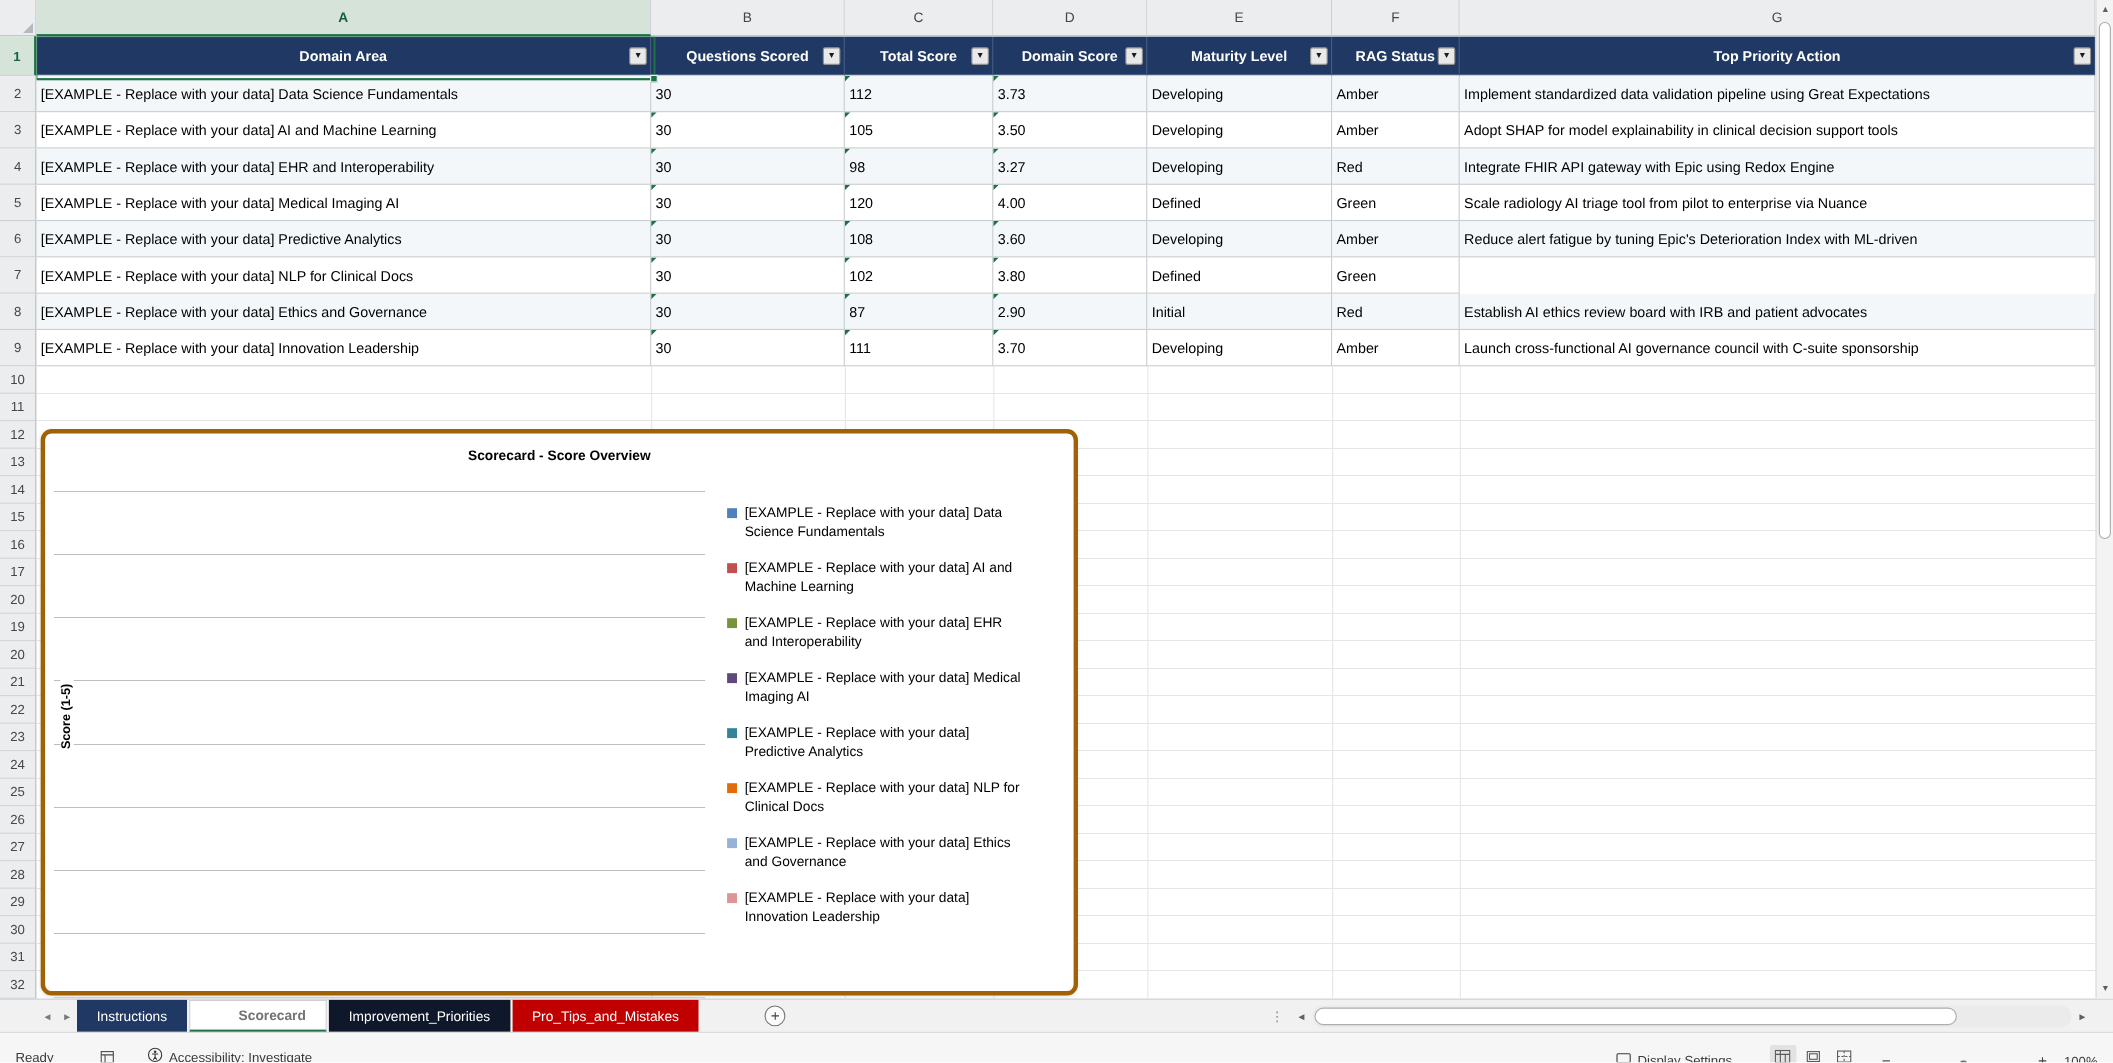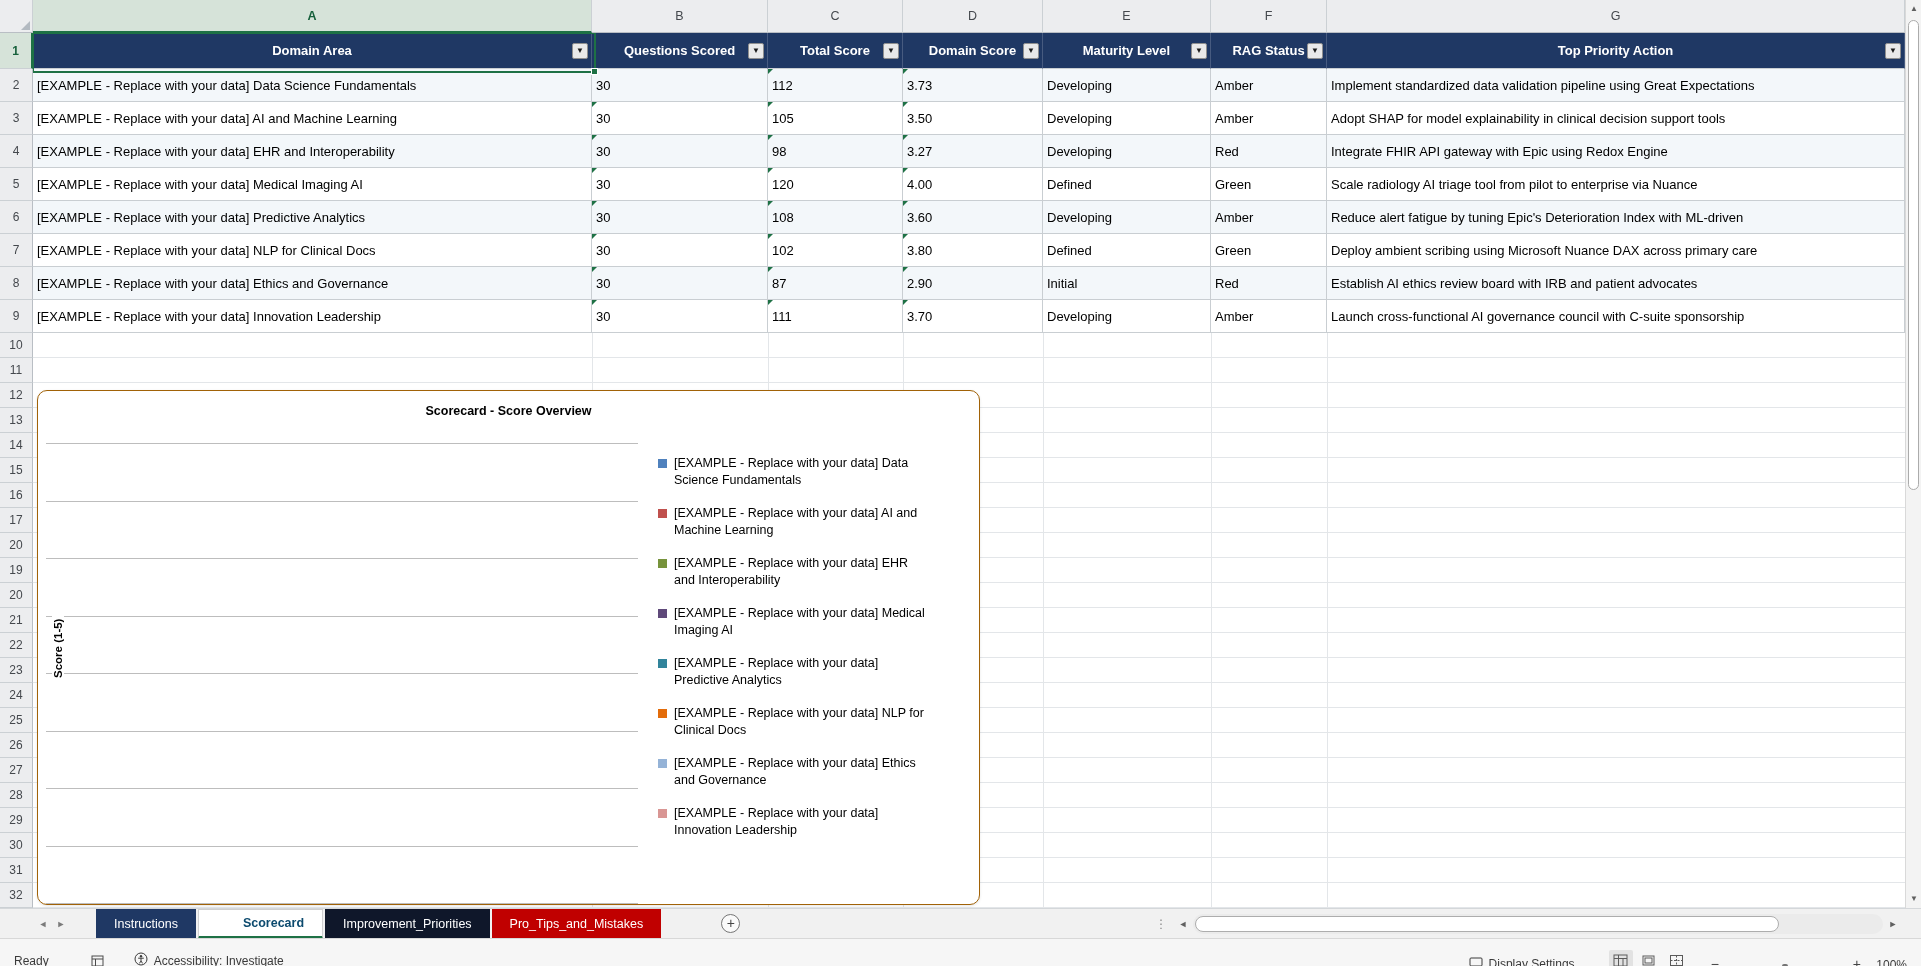--- a/index.html
+++ b/index.html
@@ -31,39 +31,39 @@
   .tcell.num::before{content:"";position:absolute;left:0;top:0;border-top:5px solid #1E7145;border-right:5px solid transparent;}
   .sel-outline{position:absolute;left:-1px;top:-1px;width:560px;height:37px;border:2px solid #1E7145;z-index:4;pointer-events:none;}
   .sel-outline::after{content:"";position:absolute;right:-4px;bottom:-4px;width:5px;height:5px;background:#1E7145;border:1px solid #fff;}
 
   
   .empty-grid{position:absolute;left:0;top:300px;width:1872px;height:575px;background:repeating-linear-gradient(to bottom,transparent 0,transparent 24px,#E3E6E9 24px,#E3E6E9 25px);}
   .vline{position:absolute;top:0;bottom:0;width:1px;background:#E3E6E9;}
   .v1{left:559px}.v2{left:735px}.v3{left:870px}.v4{left:1010px}.v5{left:1178px}.v6{left:1294px}
 
   
-  .chart{position:absolute;left:37px;top:390px;width:943px;height:515px;box-sizing:border-box;background:#FFFFFF;border:1px solid #a16207;border-radius:10px;box-shadow:0 1px 3px rgba(0,0,0,0.10);z-index:5;}
+  .chart{position:absolute;left:37px;top:390px;width:943px;height:515px;box-sizing:border-box;background:#FFFFFF;border:4px solid #a16207;border-radius:10px;box-shadow:0 1px 3px rgba(0,0,0,0.10);z-index:5;}
   .chart-title{position:absolute;top:13px;left:0;width:100%;text-align:center;font-size:12.5px;font-weight:bold;color:#000;}
   .plot{position:absolute;left:8px;top:52px;width:592px;height:461px;background:repeating-linear-gradient(to bottom,#BDBDBD 0,#BDBDBD 1px,transparent 1px,transparent 57.5px);}
   .ylab{position:absolute;left:14px;top:190px;height:130px;writing-mode:vertical-rl;transform:rotate(180deg);display:flex;align-items:center;justify-content:center;font-size:11.5px;font-weight:bold;color:#000;background:#fff;padding:2px 0;}
   .legend{position:absolute;left:620px;top:64px;width:305px;}
   .lg-item{display:flex;margin-bottom:16px;}
   .lg-swatch{flex:none;width:9px;height:9px;margin:4px 7px 0 0;}
   .lg-label{font-size:12.5px;line-height:17px;color:#000;width:256px;}
 
   
   .vscroll{position:absolute;right:0;top:0;width:16px;height:908px;box-sizing:border-box;background:#F3F3F3;border-left:1px solid #D9D9D9;z-index:6;}
   .vs-btn{position:absolute;left:0;width:16px;height:16px;text-align:center;font-size:8px;line-height:16px;color:#606060;}
   .vs-up{top:1px}.vs-down{bottom:1px}
   .vs-thumb{position:absolute;left:2px;top:20px;width:11px;height:470px;box-sizing:border-box;background:#FFFFFF;border:1px solid #ABABAB;border-radius:6px;}
 
   
   .tabbar{position:absolute;left:0;top:908px;width:1921px;height:30px;box-sizing:border-box;background:#F1F1F1;border-top:1px solid #D4D7DA;display:flex;align-items:center;padding:0 20px 0 34px;z-index:7;}
   .tabnav{width:18px;text-align:center;font-size:9px;color:#7A7A7A;cursor:default;}
-  .tabs{display:flex;margin-left:26px;height:30px;}
+  .tabs{display:flex;height:30px;}
   .tab{box-sizing:border-box;height:30px;display:flex;align-items:center;padding:0 18px;margin-right:2px;font-size:12.5px;cursor:default;}
   .tab.active{border:1px solid #D0D0D0;border-bottom:3px solid #1E7145;font-weight:bold;}
   .newsheet{margin-left:58px;width:19px;height:19px;box-sizing:border-box;border:1px solid #767676;border-radius:50%;color:#444;font-size:14px;line-height:16px;text-align:center;background:#FAFAFA;}
   .flexspace{flex:1;}
   .grip{color:#8A8A8A;font-size:12px;margin:0 8px;}
   .hArrow{width:16px;text-align:center;font-size:9px;color:#606060;}
   .htrack{position:relative;width:690px;height:20px;background:#EBEBEB;border-radius:10px;margin:0 2px;}
   .hthumb{position:absolute;left:2px;top:2px;width:584px;height:16px;box-sizing:border-box;background:#FFFFFF;border:1px solid #ADADAD;border-radius:8px;}
 
   
@@ -210,21 +210,20 @@
           <div class="tcell c5">Amber</div>
           <div class="tcell c6">Reduce alert fatigue by tuning Epic's Deterioration Index with ML-driven</div>
         </div>
         <div class="trow">
           <div class="tcell c0">[EXAMPLE - Replace with your data] NLP for Clinical Docs</div>
           <div class="tcell c1 num">30</div>
           <div class="tcell c2 num">102</div>
           <div class="tcell c3 num">3.80</div>
           <div class="tcell c4">Defined</div>
           <div class="tcell c5">Green</div>
-          <div class="tcell c6">Deploy ambient scribing using Microsoft Nuance DAX across primary care</div>
         </div>
         <div class="trow band">
           <div class="tcell c0">[EXAMPLE - Replace with your data] Ethics and Governance</div>
           <div class="tcell c1 num">30</div>
           <div class="tcell c2 num">87</div>
           <div class="tcell c3 num">2.90</div>
           <div class="tcell c4">Initial</div>
           <div class="tcell c5">Red</div>
           <div class="tcell c6">Establish AI ethics review board with IRB and patient advocates</div>
         </div>
@@ -295,21 +294,21 @@
     <div class="vs-btn vs-up">▲</div>
     <div class="vs-thumb"></div>
     <div class="vs-btn vs-down">▼</div>
   </div>
 
   <div class="tabbar">
     <span class="tabnav">◄</span>
     <span class="tabnav">►</span>
     <div class="tabs">
       <div class="tab" style="background: rgb(31, 56, 100); color: rgb(255, 255, 255);">Instructions</div>
-      <div class="tab active" style="background: rgb(255, 255, 255); color: #0c4a6e; padding-left: 44px;">Scorecard</div>
+      <div class="tab active" style="background: rgb(255, 255, 255); color: #737373; padding-left: 44px;">Scorecard</div>
       <div class="tab" style="background: #0f172a; color: rgb(255, 255, 255);">Improvement_Priorities</div>
       <div class="tab" style="background: rgb(192, 0, 0); color: rgb(255, 255, 255);">Pro_Tips_and_Mistakes</div>
     </div>
     <div class="newsheet">+</div>
     <div class="flexspace"></div>
     <span class="grip">⋮</span>
     <span class="hArrow">◄</span>
     <div class="htrack">
       <div class="hthumb"></div>
     </div>

